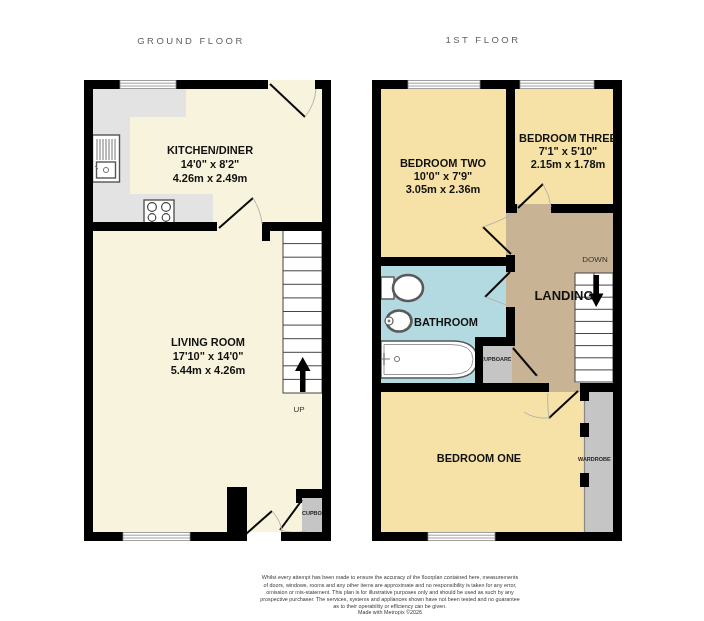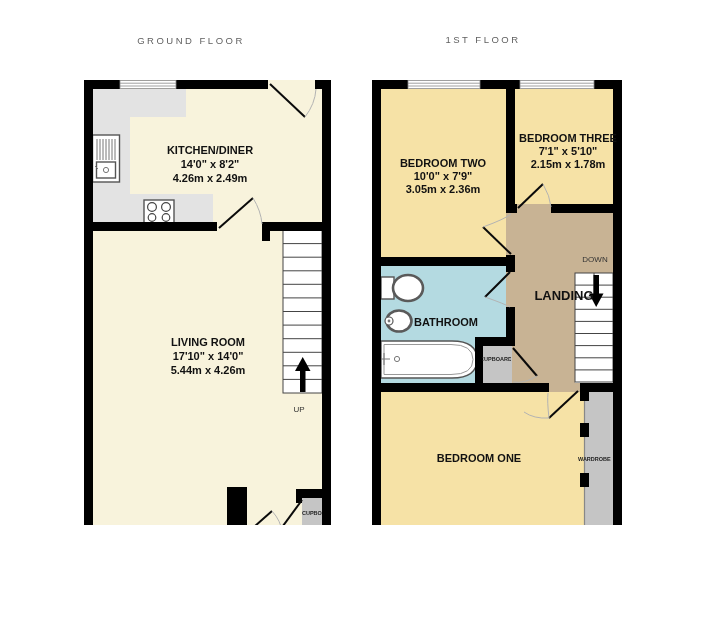--- a/index.html
+++ b/index.html
@@ -1,16 +1,16 @@
 <!DOCTYPE html>
 <html><head>
 <meta charset="utf-8">
 <style>
   html,body{margin:0;padding:0;background:#ffffff;}
-  .canvas-wrap{width:704px;height:525px;position:relative;font-family:"Liberation Sans",sans-serif;}
+  .canvas-wrap{width:704px;height:621px;position:relative;font-family:"Liberation Sans",sans-serif;}
   svg{display:block;}
   .wall{fill:#000000;}
   .win{fill:#ffffff;stroke:#888888;stroke-width:0.8;}
   .winline{stroke:#888888;stroke-width:0.8;}
   .fixture{fill:#ffffff;stroke:#555555;stroke-width:1.4;}
   .fixture-thick{fill:#ffffff;stroke:#5a5a5a;stroke-width:2.6;}
   .fixline{stroke:#777777;stroke-width:1;fill:none;}
   .stairbox{fill:#ffffff;stroke:#444444;stroke-width:1;}
   .tread{stroke:#444444;stroke-width:1;fill:none;}
   .doorleaf{stroke:#0a0a0a;stroke-width:2;fill:none;}

